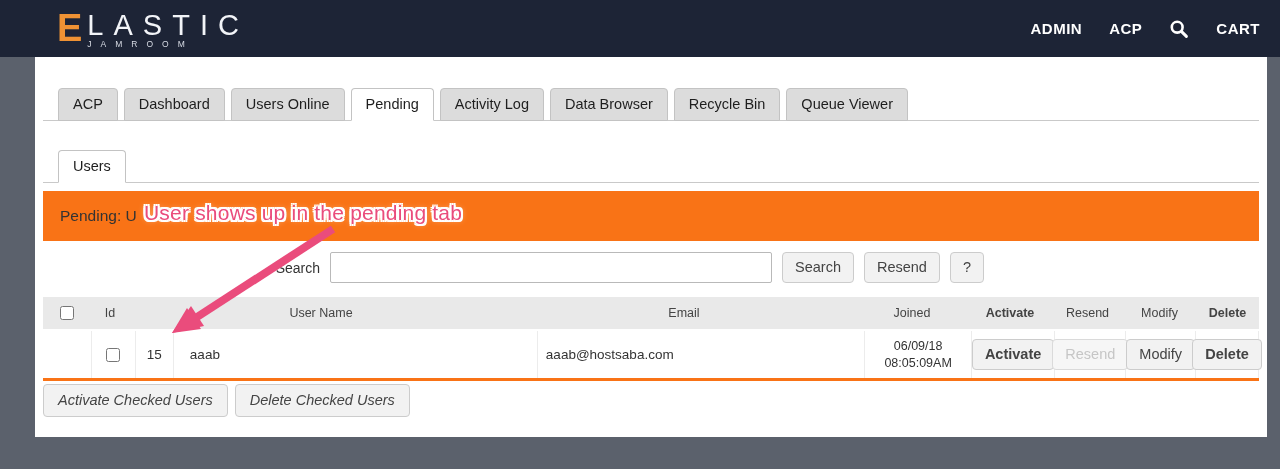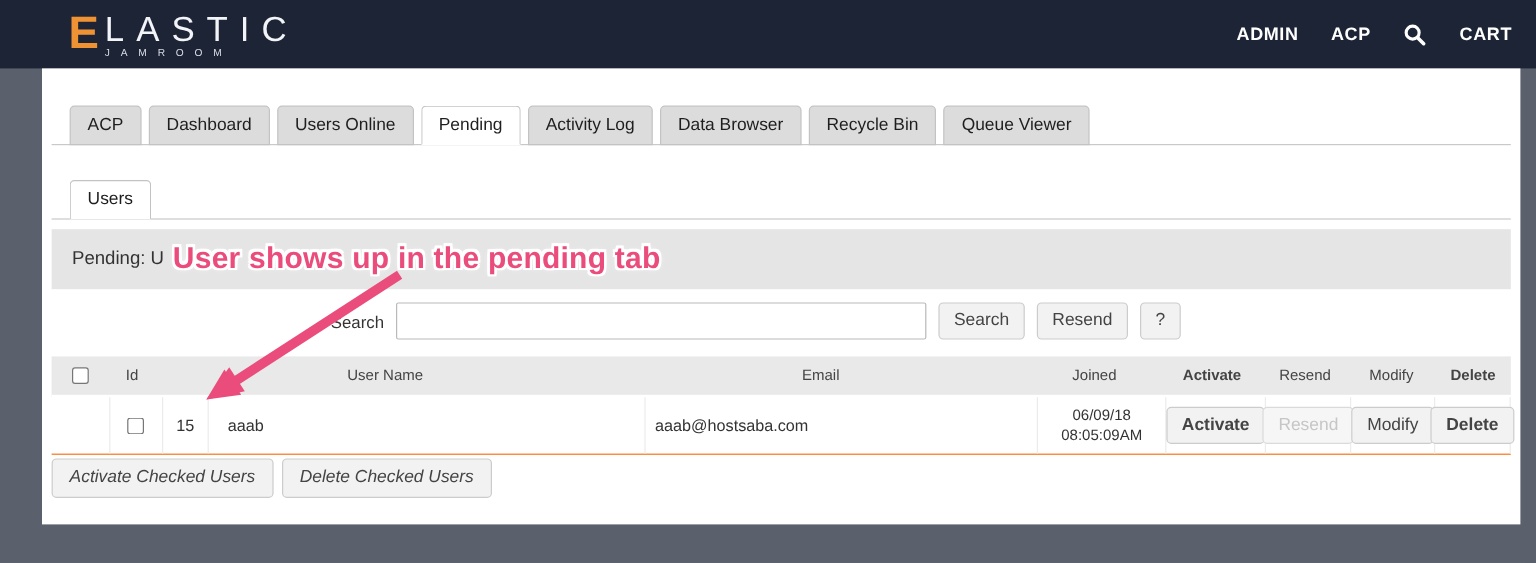--- a/index.html
+++ b/index.html
@@ -19,35 +19,35 @@
   
   .card{position:absolute;left:35px;top:57px;width:1232px;height:380px;background:#ffffff;box-sizing:border-box;padding:8px;}
 
   
   .tabrow{display:flex;align-items:flex-end;border-bottom:1px solid #c9c9c9;padding-left:15px;margin-top:23px;}
   .subtabrow{display:flex;align-items:flex-end;border-bottom:1px solid #c9c9c9;padding-left:15px;margin-top:29px;}
   .tab{height:31px;line-height:31px;padding:0 14px;background:#dcdcdc;border:1px solid #c3c3c3;border-radius:4px 4px 0 0;margin-right:6px;margin-bottom:-1px;font-size:14.5px;color:#1e1e1e;white-space:nowrap;cursor:pointer;}
   .tab.active{background:#ffffff;border-bottom-color:#ffffff;}
 
   
-  .sectionbar{margin-top:8px;height:50px;line-height:50px;background:#e5e5e5;padding-left:17px;font-size:15.5px;color:#333;}
+  .sectionbar{margin-top:8px;height:50px;line-height:50px;background:#f97316;padding-left:17px;font-size:15.5px;color:#333;}
 
   
   .searchrow{margin-top:11px;display:flex;align-items:center;}
   .search-label{width:277px;text-align:right;font-size:14px;color:#333;}
   .search-input{margin-left:10px;width:424px;height:29px;border:1px solid #b9b9b9;border-radius:2px;font-size:14px;padding:0 8px;color:#333;background:#fff;}
   .btn{display:inline-block;box-sizing:border-box;height:31px;line-height:29px;padding:0 12px;background:#f2f2f2;border:1px solid #cccccc;border-radius:4px;font-size:14.5px;color:#444;text-align:center;white-space:nowrap;cursor:pointer;}
   .btn.disabled{color:#c6c6c6;background:#f6f6f6;border-color:#dadada;cursor:default;}
   .searchrow .btn{margin-left:10px;}
   .searchrow .btn:first-of-type{margin-left:12px;}
 
   
   .table{margin-top:14px;}
   .thead{display:flex;align-items:center;background:#e9e9e9;height:32px;font-size:12.5px;color:#444;border-bottom:2px solid #ffffff;}
-  .trow{display:flex;align-items:stretch;background:#fff;border-bottom:1px solid #f97316;height:47px;padding-left:48px;}
+  .trow{display:flex;align-items:stretch;background:#fff;border-bottom:3px solid #f97316;height:47px;padding-left:48px;}
   .cell{box-sizing:border-box;display:flex;align-items:center;justify-content:center;}
   .trow .cell{border-right:1px solid #ececec;}
   .trow .cell:first-child{border-left:1px solid #ececec;}
   .c-cb{width:47px;}
   .c-id{width:40px;}
   .c-user{width:382px;}
   .c-email{width:344px;}
   .c-joined{width:112px;flex-direction:column;line-height:17px;}
   .c-act{width:84px;font-weight:bold;}
   .c-resend{width:71px;}
@@ -57,21 +57,21 @@
   .cell.leftsm{justify-content:flex-start;padding-left:8px;}
   .trow .cell{font-size:13.5px;color:#333;}
   .joined-line{font-size:12.5px;color:#333;}
   .rowcheck,.headcheck{width:14px;height:14px;margin:0;}
 
   
   .footrow{margin-top:3px;display:flex;}
   .footrow .btn{height:33px;line-height:31px;padding:0 14px;margin-right:7px;font-style:italic;}
 
   
-  .annotation{position:absolute;left:144px;top:201px;font-size:25px;font-weight:700;color:#ea4c7c;letter-spacing:.2px;white-space:nowrap;z-index:5;
+  .annotation{position:absolute;left:144px;top:201px;font-size:21px;font-weight:400;color:#ea4c7c;letter-spacing:.2px;white-space:nowrap;z-index:5;
     text-shadow:-2px -2px 0 #fff,2px -2px 0 #fff,-2px 2px 0 #fff,2px 2px 0 #fff,0 -2px 0 #fff,0 2px 0 #fff,-2px 0 0 #fff,2px 0 0 #fff,0 0 6px rgba(255,255,255,.9);}
   .arrow-svg{position:absolute;left:160px;top:222px;width:190px;height:120px;z-index:5;pointer-events:none;}
 </style>
 </head>
 <body>
 
 <div class="page">
 
   <div class="topbar">
     <div class="brand">

